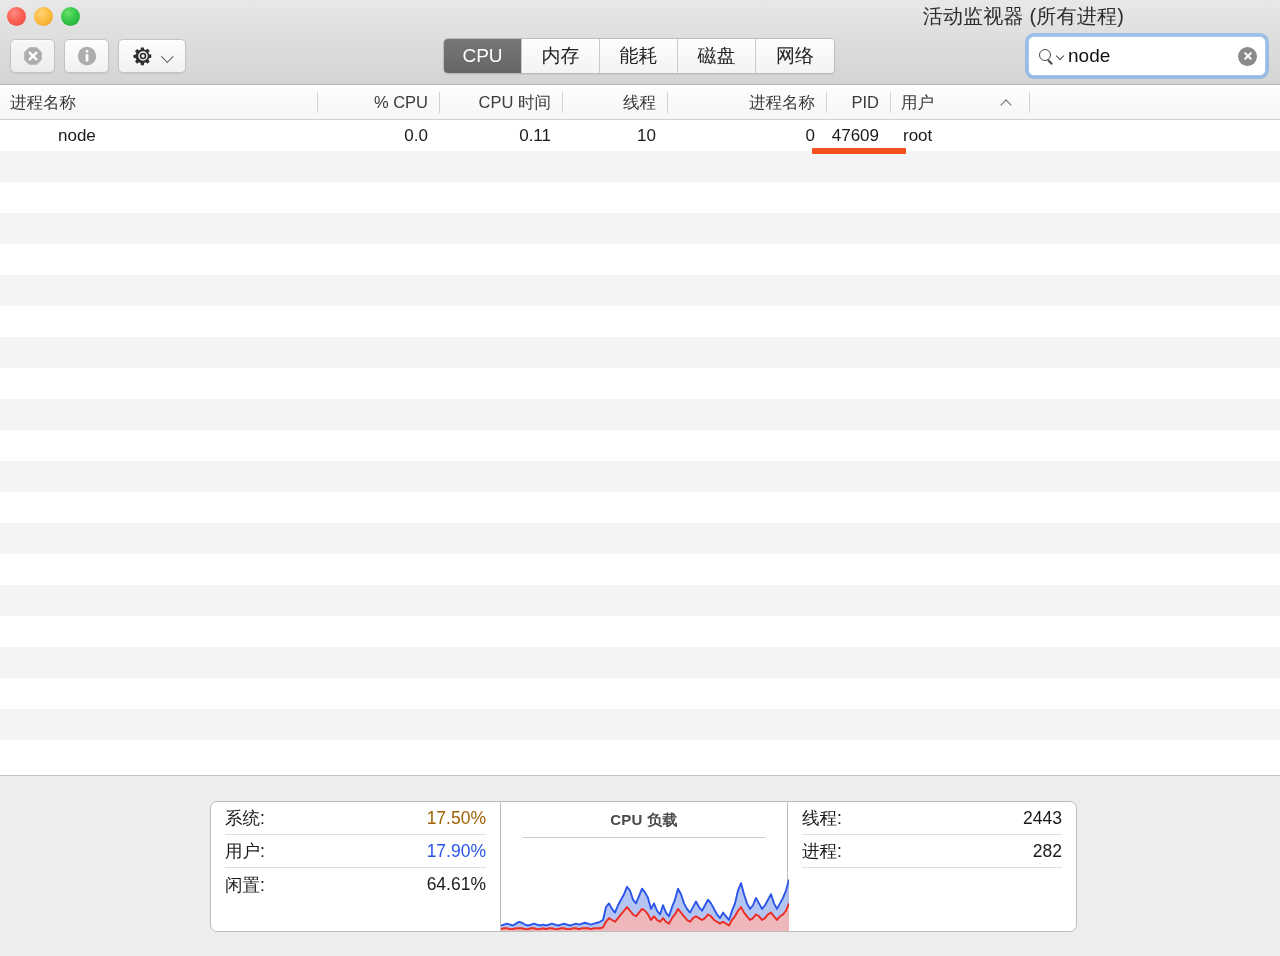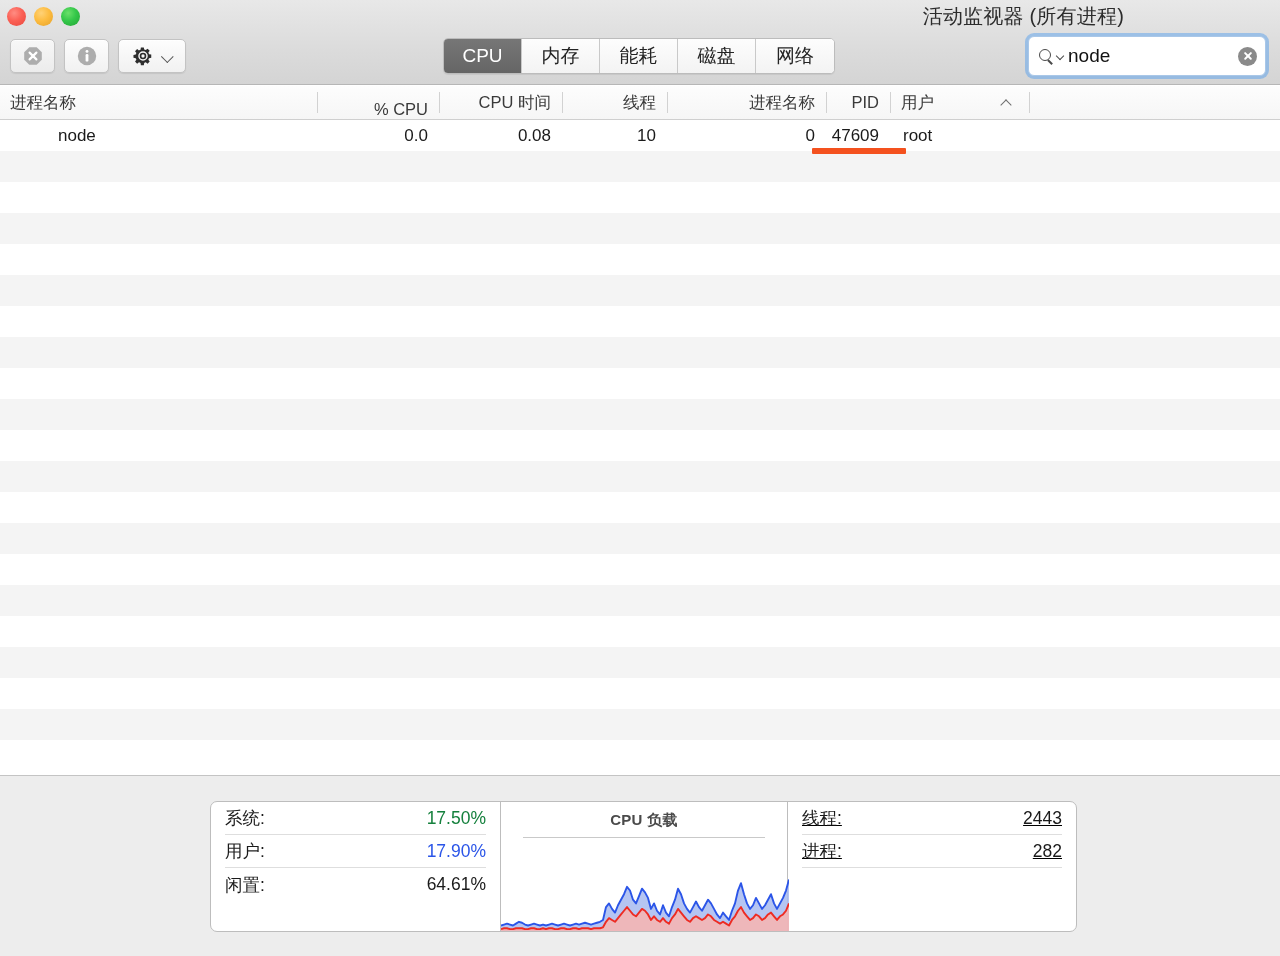--- a/index.html
+++ b/index.html
@@ -317,21 +317,21 @@
     height: 33px;
     display: flex;
     align-items: center;
     justify-content: space-between;
     border-bottom: 1px solid #dedede;
     font-size: 17.5px;
   }
   .stat-row:nth-child(3) { border-bottom: none; gap: 16px; }
   .stat-label { color: #1a1a1a; }
   .stat-value { font-weight: normal; }
-  .v-red  { color: #15803d; }
+  .v-red  { color: #a16207; }
   .v-blue { color: #2b55e8; }
   .v-dark { color: #1a1a1a; }
 
   .panel-graph {
     width: 288px;
     border-left: 1px solid #bdbdbd;
     border-right: 1px solid #bdbdbd;
     position: relative;
     background: #ffffff;
   }
@@ -350,21 +350,20 @@
   }
   .graph-canvas {
     position: absolute;
     left: 0; bottom: 0;
     width: 288px; height: 92px;
   }
 
   .panel-threads {
     flex: 1;
     padding: 0 14px;
-    text-decoration: underline;
   }
   .th-row {
     height: 33px;
     display: flex;
     align-items: center;
     justify-content: space-between;
     border-bottom: 1px solid #dedede;
     font-size: 17.5px;
     color: #1a1a1a;
   }
@@ -427,21 +426,21 @@
     </div>
   </div>
 
   <div class="col-header">
 
     <div class="ch left" style="left:0;width:318px;">
       <span class="ch-label">进程名称</span>
       <span class="sep"></span>
     </div>
 
-    <div class="ch right" style="left:318px;width:122px;align-items:flex-end;">
+    <div class="ch right" style="left:318px;width:122px;">
       <span class="ch-label">% CPU</span>
       <span class="sep"></span>
     </div>
 
     <div class="ch right" style="left:440px;width:123px;justify-content:center;">
       <span class="ch-label">CPU 时间</span>
       <span class="sep"></span>
     </div>
 
     <div class="ch right" style="left:563px;width:105px;">
@@ -464,21 +463,21 @@
       <span class="sort-caret"></span>
       <span class="sep"></span>
     </div>
   </div>
 
   <div class="table-body">
 
     <div class="row">
       <span class="cell left" style="left:0;width:318px;padding-left:58px;">node</span>
       <span class="cell right" style="left:318px;width:122px;">0.0</span>
-      <span class="cell right" style="left:440px;width:123px;">0.08</span>
+      <span class="cell right" style="left:440px;width:123px;">0.11</span>
       <span class="cell right" style="left:563px;width:105px;">10</span>
       <span class="cell right" style="left:668px;width:159px;">0</span>
       <span class="cell right" style="left:827px;width:64px;text-align:center;">47609</span>
       <span class="cell left" style="left:891px;width:139px;padding-left:12px;">root</span>
     </div>
 
     <div id="empty-rows">
         <div class="row alt"></div>
         <div class="row"></div>
         <div class="row alt"></div>

